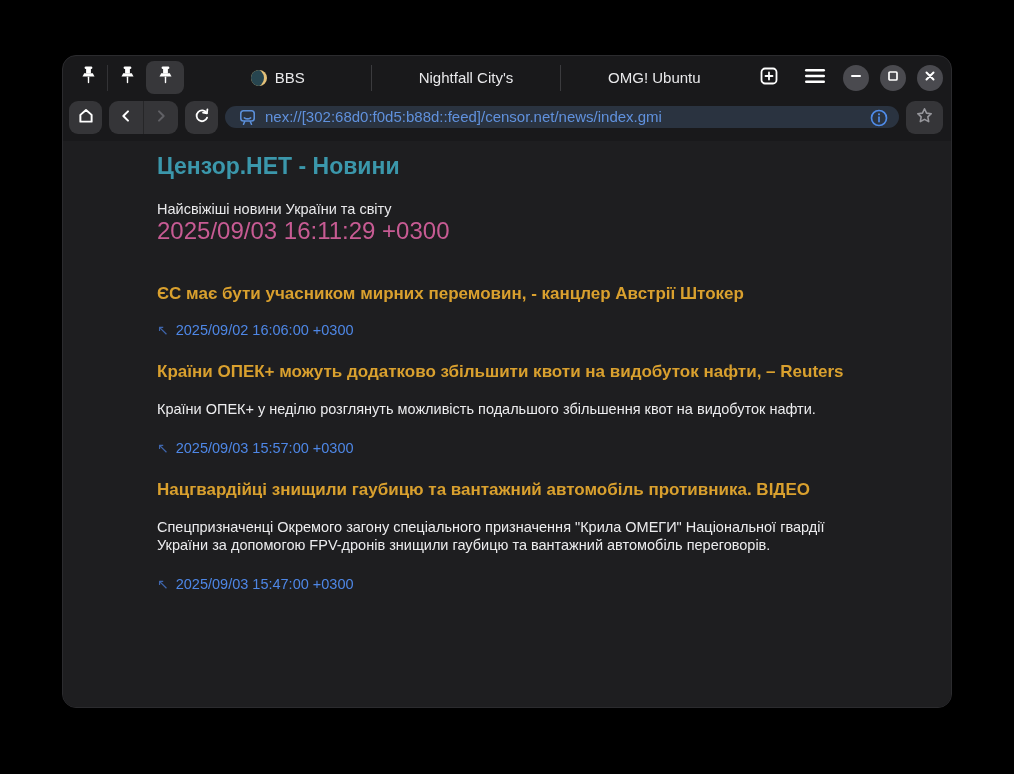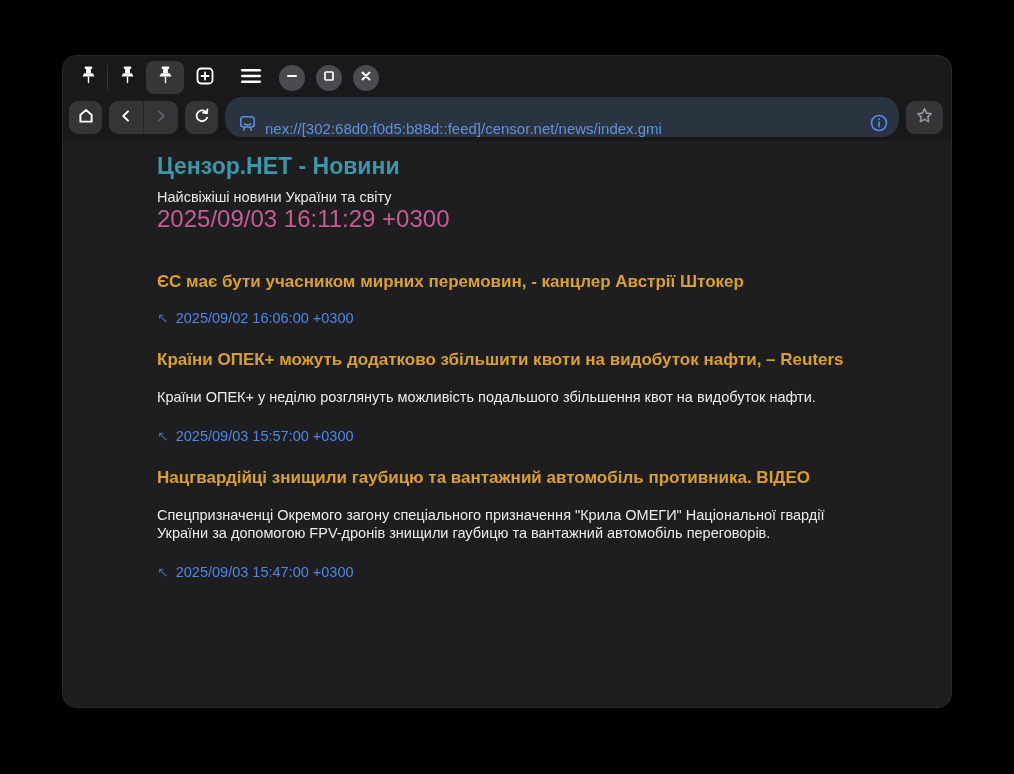--- a/index.html
+++ b/index.html
@@ -33,30 +33,30 @@
     display:flex; align-items:center; justify-content:center; cursor:pointer; margin-left:11px; }
 
   
   .navbar { height:42px; display:flex; align-items:center; flex:0 0 auto; padding:0 8px 6px 6px; gap:7px; }
   .nav-btn { width:33px; height:33px; border:none; border-radius:9px; background:#353538;
     display:flex; align-items:center; justify-content:center; cursor:pointer; }
   .histgroup { display:flex; height:33px; border-radius:9px; overflow:hidden; }
   .hist-btn { width:34px; height:33px; border:none; background:#353538; display:flex;
     align-items:center; justify-content:center; cursor:pointer; }
   .hist-sep { width:1px; background:#262628; }
-  .urlfield { flex:1; height:40px; background:#2a3340; border-radius:17px; display:flex;
-    align-items:flex-end; padding:8px 10px 0 13px; gap:8px; }
+  .urlfield { flex:1; height:22px; background:#2a3340; border-radius:17px; display:flex;
+    align-items:flex-start; padding:2px 10px 0 13px; gap:8px; }
   .urlfield input { flex:1; background:transparent; border:none; outline:none; color:#6091dd;
     font-size:15px; font-family:"Liberation Sans","DejaVu Sans",sans-serif; }
   .star-btn { width:37px; height:33px; border:none; border-radius:9px; background:#353538;
     display:flex; align-items:center; justify-content:center; cursor:pointer; }
 
   
   .content { flex:1; background:#1e1e20; padding:12px 40px 0 94px; overflow:hidden; }
-  .page-title { color:#3b97ab; font-size:23px; font-weight:600; margin-bottom:9px; }
+  .page-title { color:#3b97ab; font-size:23px; font-weight:600; margin-bottom:21px; }
   .page-subtitle { color:#e9e9eb; font-size:14.5px; }
   .page-updated { color:#c75b93; font-size:24px; font-weight:500; margin-bottom:39px; }
   .article-headline { color:#d9a02e; font-size:17px; font-weight:600; margin-bottom:18px; max-width:740px; }
   .article-summary { color:#ececee; font-size:14.5px; line-height:18.5px; margin-bottom:21px; max-width:668px; }
   .article-link { color:#4e87e6; font-size:14.5px; margin-bottom:24px; display:flex; align-items:center;
     gap:7px; cursor:pointer; width:max-content; }
   .link-arrow { color:#3f66ad; font-size:14px; }
 </style>
 </head>
 <body>
@@ -92,20 +92,34 @@
             <svg width="13" height="21" viewBox="0 0 13 21">
               <rect x="2.6" y="0.5" width="7.8" height="2.6" rx="1.3" fill="#fff"></rect>
               <rect x="4.1" y="2.8" width="4.8" height="4.6" fill="#fff"></rect>
               <path d="M2.2 7.2 h8.6 l1.7 3.2 h-12 z" fill="#fff"></path>
               <rect x="5.8" y="10.6" width="1.4" height="6.6" rx="0.7" fill="#fff"></rect>
             </svg>
           </span>
         </button>
       </div>
 
+      <div class="tabs">
+        <div class="tab">
+          <span class="moon"></span>
+          <span>BBS</span>
+        </div>
+        <div class="tab-sep"></div>
+        <div class="tab">
+          <span>Nightfall City's</span>
+        </div>
+        <div class="tab-sep"></div>
+        <div class="tab">
+          <span>OMG! Ubuntu</span>
+        </div>
+      </div>
 
       <button class="icon-btn newtab-btn">
         <span>
           <svg width="20" height="20" viewBox="0 0 20 20" fill="none" stroke="#fff" stroke-width="1.8">
             <rect x="2.5" y="2.5" width="15" height="15" rx="3.5"></rect>
             <path d="M10 6.5 v7 M6.5 10 h7" stroke-linecap="round"></path>
           </svg>
         </span>
       </button>
       <button class="icon-btn menu-btn">

